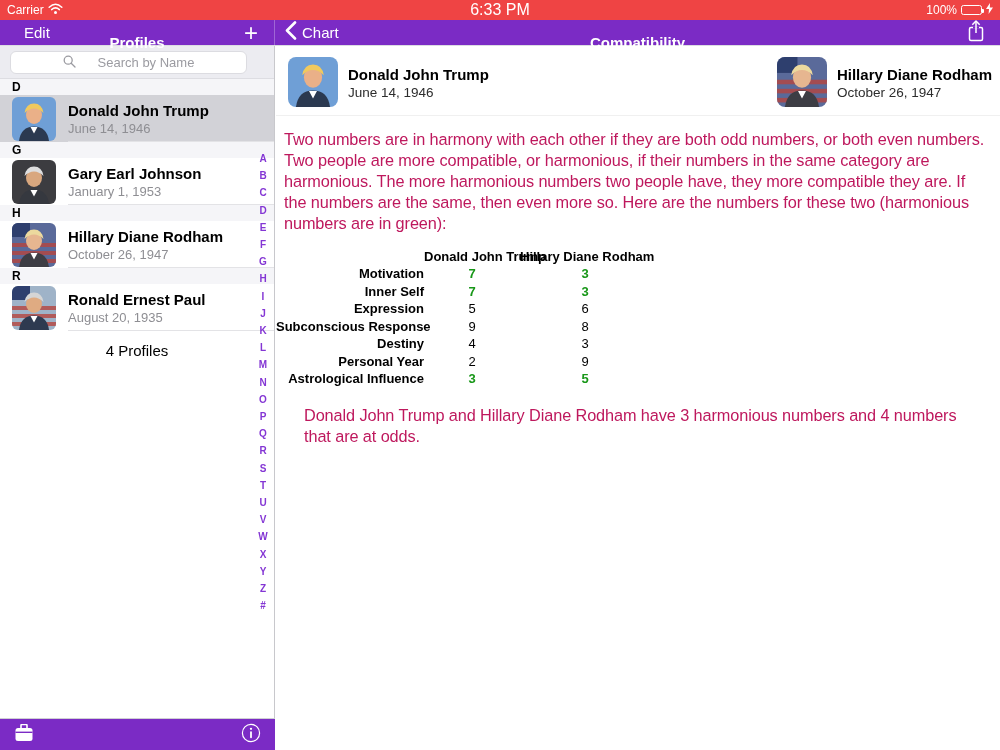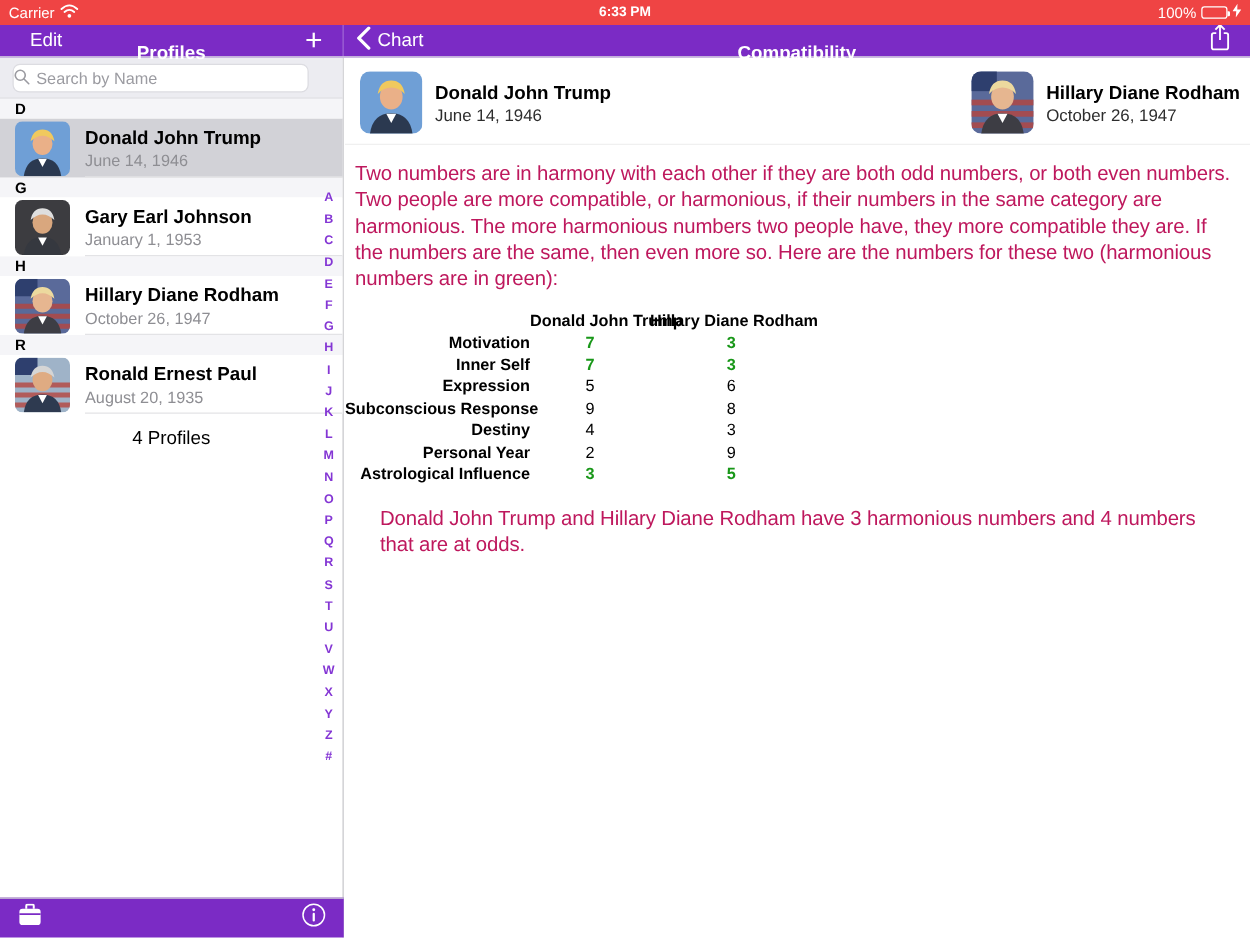--- a/index.html
+++ b/index.html
@@ -4,21 +4,21 @@
 <style>
   * { margin:0; padding:0; box-sizing:border-box; }
   html,body { width:1000px; height:750px; overflow:hidden; background:#fff;
               font-family:"Liberation Sans", sans-serif; -webkit-font-smoothing:antialiased; }
 
   
   .statusbar { position:absolute; left:0; top:0; width:1000px; height:20px;
                background:#ef4444; color:#fff; font-size:12px;
                display:flex; align-items:center; justify-content:space-between; padding:0 7px; z-index:5; }
   .sb-left, .sb-right { display:flex; align-items:center; gap:4px; }
-  .sb-time { position:absolute; left:0; right:0; text-align:center; font-weight:bold; font-size:11px; pointer-events:none; }
+  .sb-time { position:absolute; left:0; right:0; text-align:center; font-weight:normal; font-size:16px; pointer-events:none; }
   .batt { display:inline-block; width:21px; height:10px; border:1px solid #fff; border-radius:2.5px;
           position:relative; padding:1px; }
   .batt .fill { width:100%; height:100%; background:#53d769; border-radius:1px; }
   .batt:after { content:""; position:absolute; right:-3px; top:2.5px; width:2px; height:4px; background:#fff; border-radius:0 1px 1px 0; }
 
   .navrow { position:absolute; left:0; top:20px; width:1000px; height:26px; background:#7B2BC5;
             display:flex; color:#fff; border-bottom:1px solid #DCDCE2; z-index:4; }
   .nav-side { width:275px; display:flex; align-items:center; position:relative;
               border-right:1px solid rgba(255,255,255,.28); }
   .nav-main { flex:1; display:flex; align-items:center; position:relative; }
@@ -27,21 +27,21 @@
   .edit-btn { margin-left:24px; }
   .plus-btn { margin-left:auto; margin-right:16px; font-size:24px; font-weight:300; line-height:20px; }
   .back-group { display:flex; align-items:center; gap:5px; margin-left:10px; cursor:pointer; }
   .share-btn { margin-left:auto; margin-right:14px; cursor:pointer; display:flex; align-items:center; }
 
   
   .sidebar { position:absolute; left:0; top:46px; bottom:0; width:275px; background:#fff;
              border-right:1px solid #C8C8CC; }
   .search-area { height:33px; background:#ECECF1; border-bottom:1px solid #DDDDE2; padding:5px 0 0 10px; }
   .search-field { width:237px; height:23px; background:#fff; border:1px solid #DCDCE1; border-radius:6px;
-                  display:flex; align-items:center; justify-content:flex-start; gap:5px;
+                  display:flex; align-items:center; justify-content:center; gap:22px;
                   color:#9B9BA1; font-size:13px; cursor:text; }
   .sec-head { height:16px; background:#F5F5F8; font-size:12px; font-weight:600; line-height:16px;
               padding-left:12px; color:#000; }
   .prow { height:47px; display:flex; align-items:center; padding-left:12px; gap:12px; position:relative; cursor:pointer; background:#fff; }
   .prow.selected { background:#D2D2D7; }
   .prow:after { content:""; position:absolute; left:68px; right:0; bottom:0; height:1px; background:#E3E3E6; }
   .avatar { width:44px; height:44px; border-radius:6px; overflow:hidden; flex:none; }
   .avatar svg { display:block; }
   .p-name { font-size:15px; font-weight:bold; color:#000; line-height:18px; }
   .p-date { font-size:13px; color:#8E8E93; margin-top:1px; }

